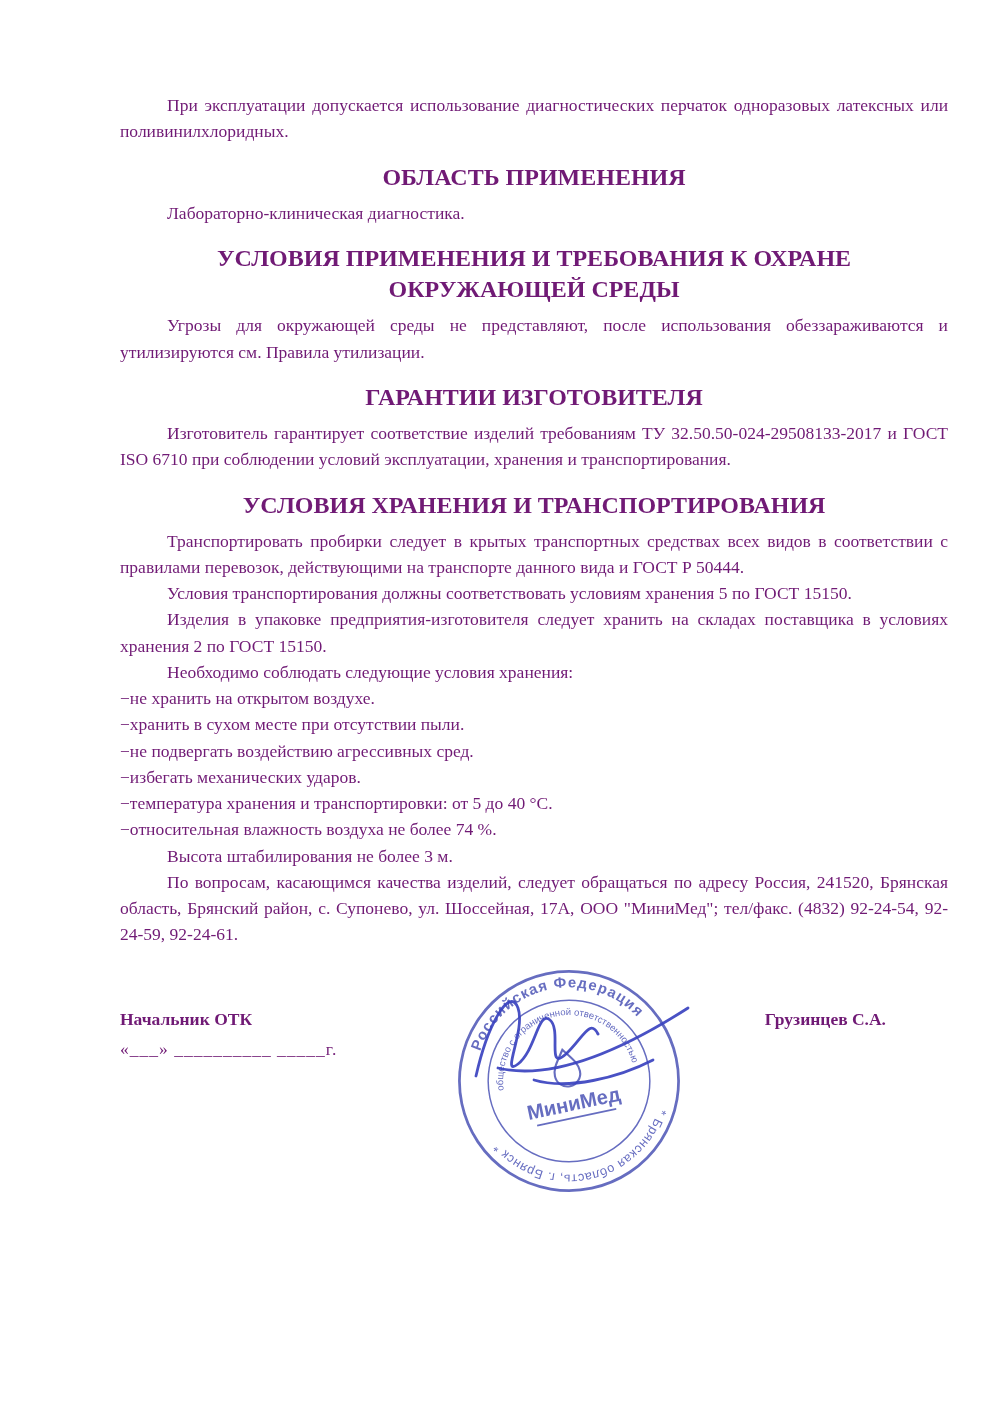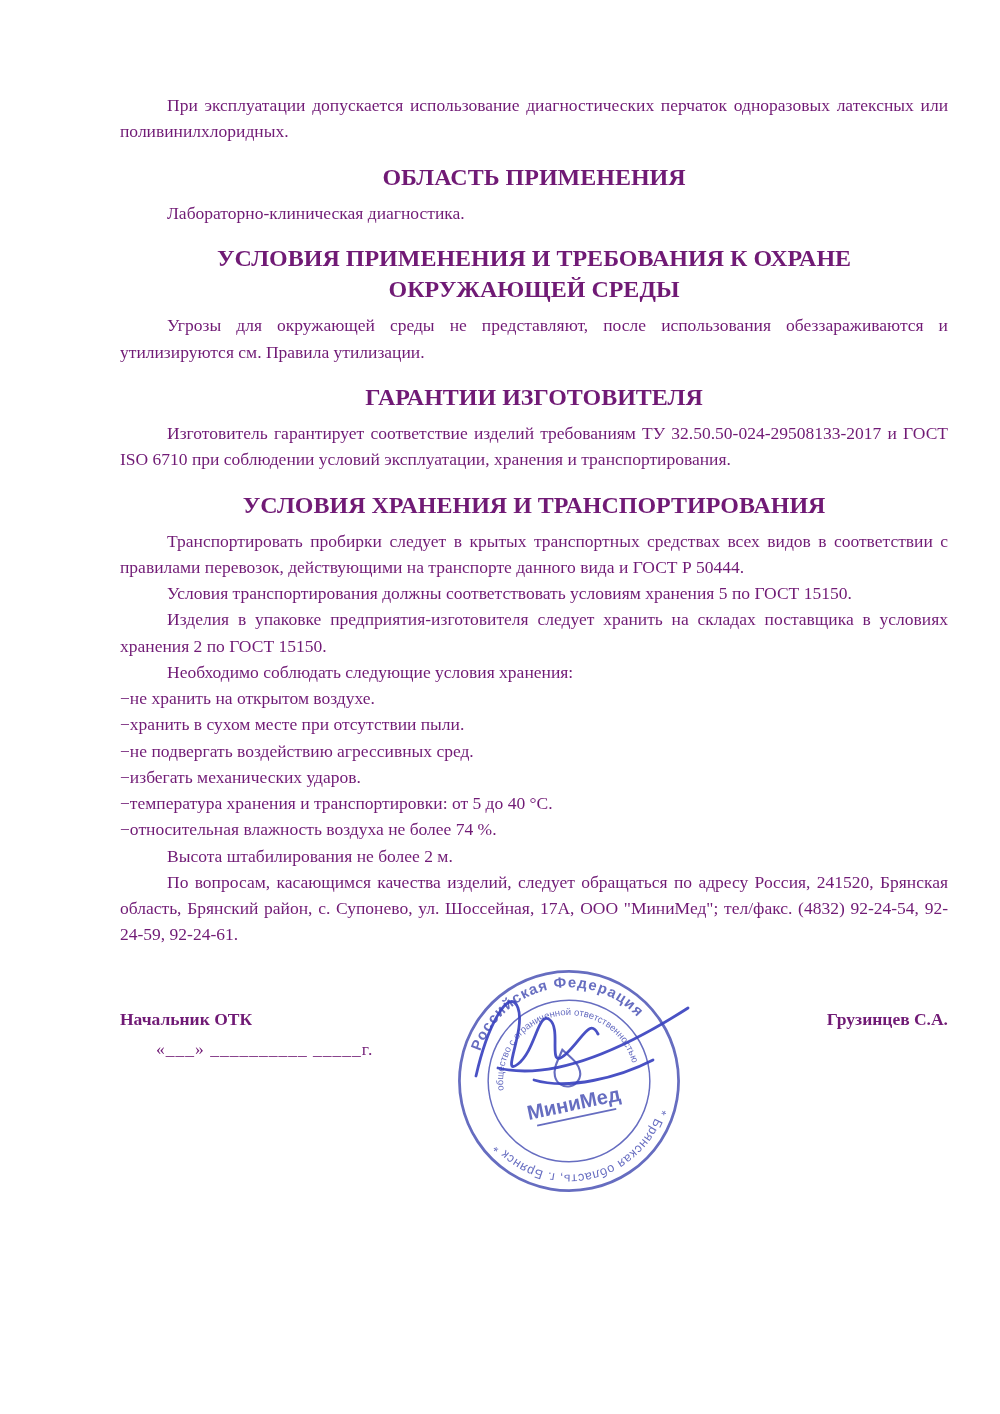--- a/index.html
+++ b/index.html
@@ -32,22 +32,22 @@
     margin-top: 58px;
     height: 300px;
   }
   .sig-row {
     display: flex;
     justify-content: space-between;
     align-items: flex-start;
     gap: 12px;
   }
   .sig-left .pos { font-weight: bold; text-align: left; }
-  .sig-left .date { text-align: left; margin-top: 4px; letter-spacing: 1px; margin-left: 36px; }
-  .sig-right { font-weight: bold; }
+  .sig-left .date { text-align: left; margin-top: 4px; letter-spacing: 1px; }
+  .sig-right { font-weight: bold; margin-right: 62px; }
   .stamp-wrap {
     position: absolute;
     left: 332px;
     top: -42px;
     width: 234px;
     height: 234px;
     transform: rotate(-12deg);
     opacity: 0.85;
     pointer-events: none;
   }
@@ -86,21 +86,21 @@
 
   <div class="list">
     <p>−не хранить на открытом воздухе.</p>
     <p>−хранить в сухом месте при отсутствии пыли.</p>
     <p>−не подвергать воздействию агрессивных сред.</p>
     <p>−избегать механических ударов.</p>
     <p>−температура хранения и транспортировки: от 5 до 40 °С.</p>
     <p>−относительная влажность воздуха не более 74 %.</p>
   </div>
 
-  <p class="indent">Высота штабилирования не более 2 м.</p>
+  <p class="indent">Высота штабилирования не более 3 м.</p>
   <p class="indent">По вопросам, касающимся качества изделий, следует обращаться по адресу Россия, 241520, Брянская область, Брянский район, с. Супонево, ул. Шоссейная, 17А, ООО "МиниМед"; тел/факс. (4832) 92-24-54, 92-24-59, 92-24-61.</p>
 
   <div class="sig-area">
     <div class="sig-row">
       <div class="sig-left">
         <p class="pos">Начальник ОТК</p>
         <p class="date">«___» __________  _____г.</p>
       </div>
       <div class="sig-right">Грузинцев С.А.</div>
     </div>

